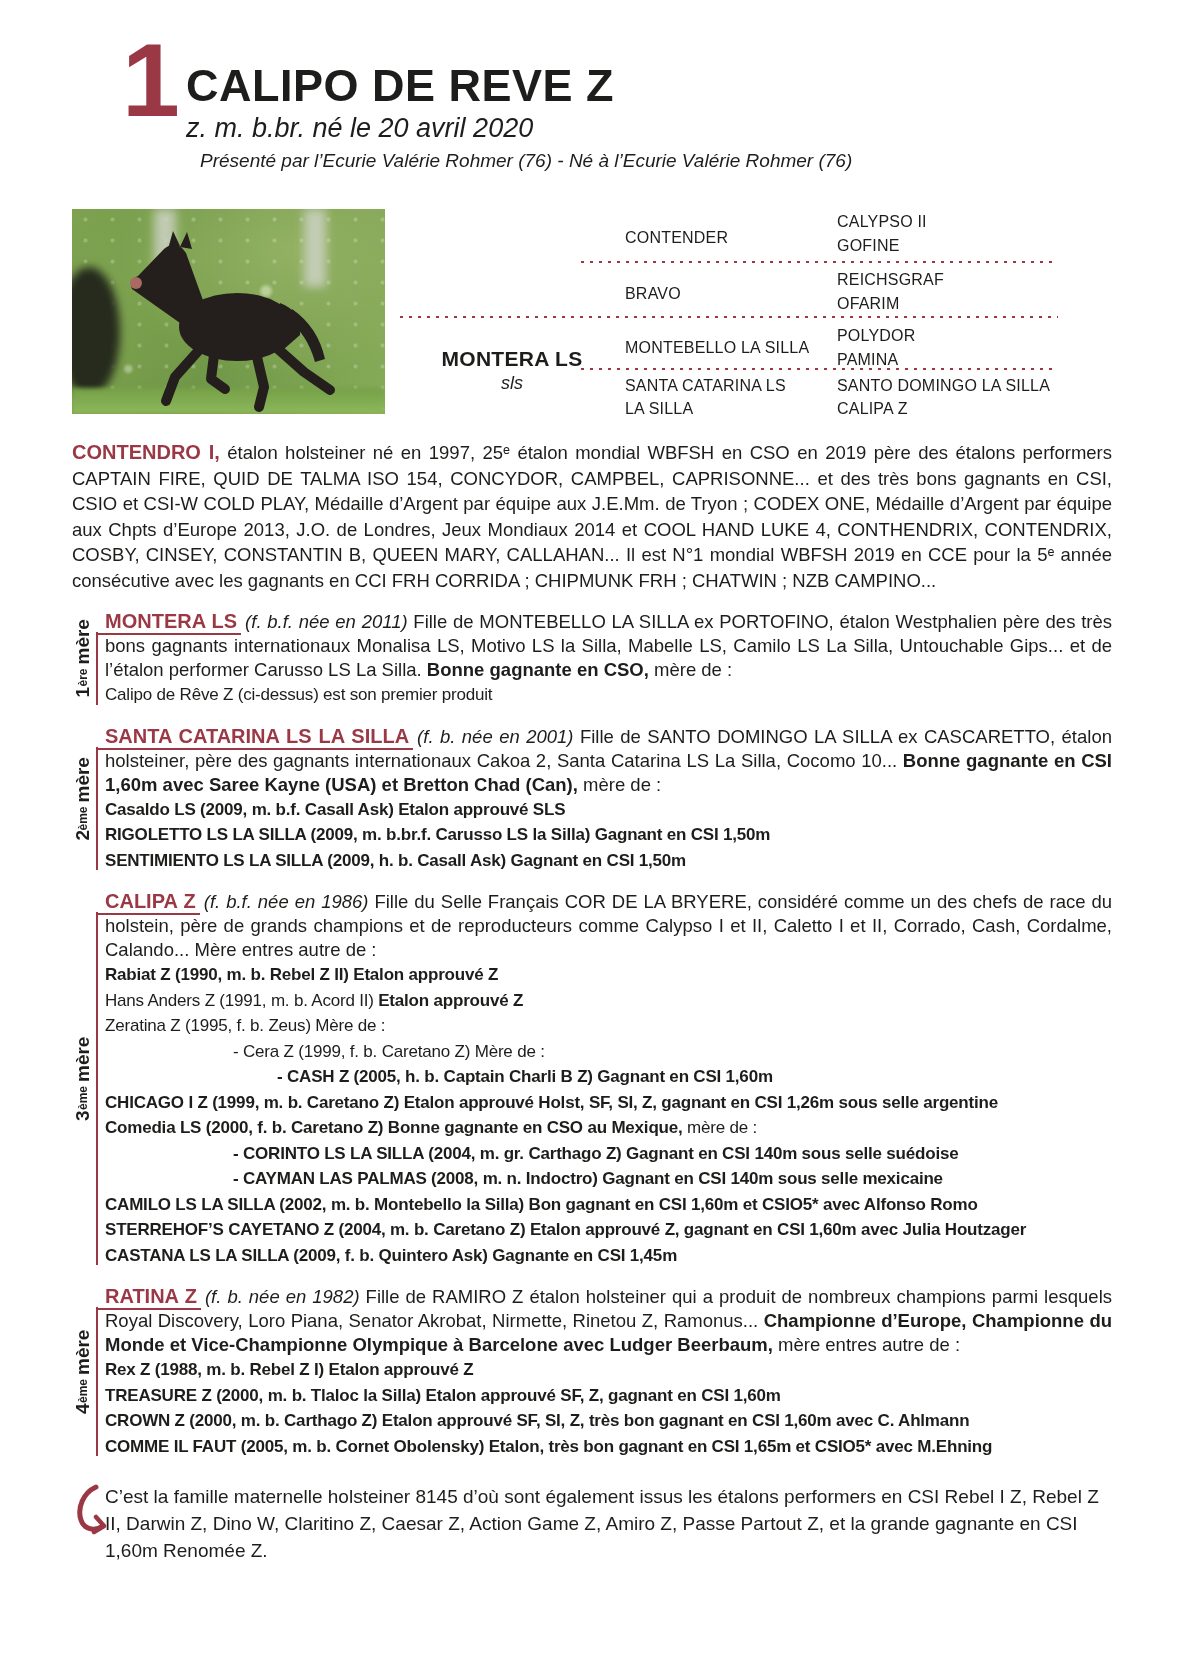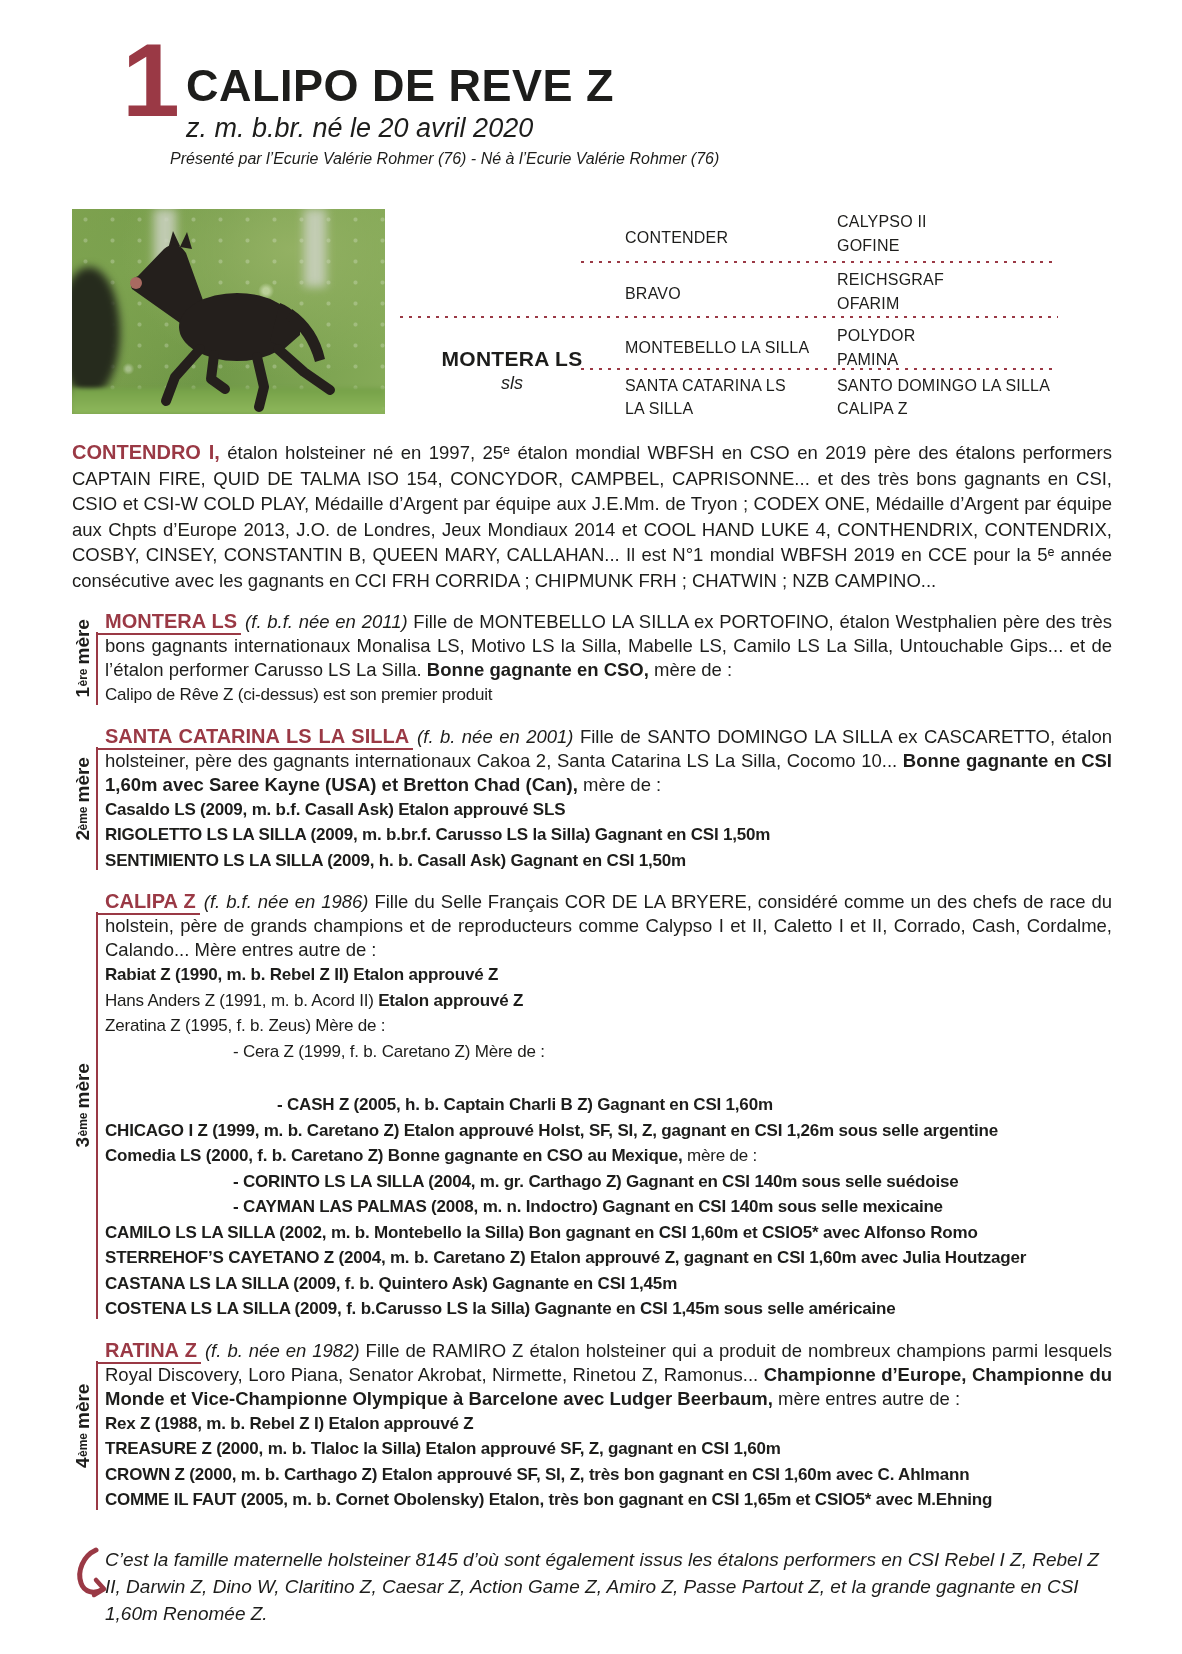--- a/index.html
+++ b/index.html
@@ -9,21 +9,21 @@
   *{box-sizing:border-box;margin:0;padding:0;}
   html,body{background:#ffffff;}
   .page{
     position:relative;width:1182px;height:1654px;background:#fff;overflow:hidden;
     font-family:"Liberation Sans",sans-serif;color:var(--ink);
   }
   
   .lot-number{position:absolute;left:122px;top:28px;font-size:104px;line-height:1;font-weight:800;color:var(--accent);}
   .title{position:absolute;left:186px;top:60px;font-size:45px;font-weight:800;letter-spacing:.5px;color:var(--ink);}
   .subtitle{position:absolute;left:186px;top:113px;font-size:27px;font-style:italic;font-weight:500;}
-  .presenter{position:absolute;left:170px;top:150px;font-size:16px;font-style:italic;}
+  .presenter{position:absolute;left:200px;top:150px;font-size:19px;font-style:italic;}
   .tva-wrap{position:absolute;left:935px;top:35px;width:180px;text-align:center;}
   .tva-arrow{display:block;margin:0 auto;}
   .tva-label{margin-top:4px;font-size:25px;font-weight:800;}
   
   .pedigree{position:absolute;left:72px;top:205px;width:1040px;height:215px;font-size:16px;}
   .photo{position:absolute;left:0;top:4px;width:313px;height:205px;overflow:hidden;
     background:
       radial-gradient(circle at 18% 78%, rgba(255,255,255,.35) 2px, transparent 6px),
       radial-gradient(circle at 62% 40%, rgba(235,245,215,.5) 3px, transparent 8px),
       radial-gradient(ellipse at 70% 20%, #93b163 0%, transparent 55%),
@@ -54,23 +54,23 @@
     writing-mode:vertical-rl;transform:rotate(180deg);font-weight:800;font-size:19px;white-space:nowrap;}
   .mlabel .sup{font-size:12px;vertical-align:super;font-weight:800;}
   .mlabel .word{margin-top:4px;}
   .sec-par{text-align:justify;font-size:18.5px;line-height:24px;}
   .sec-title{color:var(--accent);font-weight:800;font-size:20px;position:relative;margin-right:8px;white-space:nowrap;}
   .sec-title::after{content:"";position:absolute;left:-9px;right:-4px;bottom:-3px;height:2px;background:var(--accent);}
   .sec-detail{font-style:italic;}
   .child{font-size:17px;line-height:25.5px;letter-spacing:-.2px;white-space:nowrap;}
   .child .bold{font-weight:700;}
   .ind1{padding-left:128px;}
-  .ind2{padding-left:172px;margin-top:28px;}
-  
-  .footnote{position:relative;margin-top:33px;padding-left:33px;font-style:italic;font-size:19px;line-height:27px;}
+  .ind2{padding-left:172px;}
+  
+  .footnote{position:relative;margin-top:24px;padding-left:33px;font-size:19px;line-height:27px;}
   .hook-icon{position:absolute;left:-6px;top:0;}
 </style>
 </head>
 <body>
 
 <div class="page">
 
   <div class="lot-number">1</div>
   <h1 class="title">CALIPO DE REVE Z</h1>
   <div class="subtitle">z. m. b.br. né le 20 avril 2020</div>
@@ -170,21 +170,20 @@
       <div class="child"><span class="pre">Zeratina Z (1995, f. b. Zeus) Mère de :</span><span class="bold"></span><span class="post"></span></div>
       <div class="child ind1"><span class="pre">- Cera Z (1999, f. b. Caretano Z) Mère de :</span><span class="bold"></span><span class="post"></span></div>
       <div class="child ind2"><span class="pre"></span><span class="bold">- CASH Z (2005, h. b. Captain Charli B Z) Gagnant en CSI 1,60m</span><span class="post"></span></div>
       <div class="child"><span class="pre"></span><span class="bold">CHICAGO I Z (1999, m. b. Caretano Z) Etalon approuvé Holst, SF, SI, Z, gagnant en CSI 1,26m sous selle argentine</span><span class="post"></span></div>
       <div class="child"><span class="pre"></span><span class="bold">Comedia LS (2000, f. b. Caretano Z) Bonne gagnante en CSO au Mexique,</span><span class="post"> mère de :</span></div>
       <div class="child ind1"><span class="pre"></span><span class="bold">- CORINTO LS LA SILLA (2004, m. gr. Carthago Z) Gagnant en CSI 140m sous selle suédoise</span><span class="post"></span></div>
       <div class="child ind1"><span class="pre"></span><span class="bold">- CAYMAN LAS PALMAS (2008, m. n. Indoctro) Gagnant en CSI 140m sous selle mexicaine</span><span class="post"></span></div>
       <div class="child"><span class="pre"></span><span class="bold">CAMILO LS LA SILLA (2002, m. b. Montebello la Silla) Bon gagnant en CSI 1,60m et CSIO5* avec Alfonso Romo</span><span class="post"></span></div>
       <div class="child"><span class="pre"></span><span class="bold">STERREHOF’S CAYETANO Z (2004, m. b. Caretano Z) Etalon approuvé Z, gagnant en CSI 1,60m avec Julia Houtzager</span><span class="post"></span></div>
       <div class="child"><span class="pre"></span><span class="bold">CASTANA LS LA SILLA (2009, f. b. Quintero Ask) Gagnante en CSI 1,45m</span><span class="post"></span></div>
-      <div class="child"><span class="pre"></span><span class="bold">COSTENA LS LA SILLA (2009, f. b.Carusso LS la Silla) Gagnante en CSI 1,45m sous selle américaine</span><span class="post"></span></div>
     </section>
 
     <section class="msection">
       <div class="mlabel">
           <span>4</span>
           <span class="sup">ème</span>
           <span class="word">mère</span>
         </div>
       <div class="vline"></div>
       <p class="sec-par"><span class="sec-title">RATINA Z</span><span class="sec-detail">(f. b. née en 1982)</span> <span>Fille de RAMIRO Z étalon holsteiner qui a produit de nombreux champions parmi lesquels Royal Discovery, Loro Piana, Senator Akrobat, Nirmette, Rinetou Z, Ramonus... </span><span class="b">Championne d’Europe, Championne du Monde et Vice-Championne Olympique à Barcelone avec Ludger Beerbaum,</span><span> mère entres autre de :</span></p>

